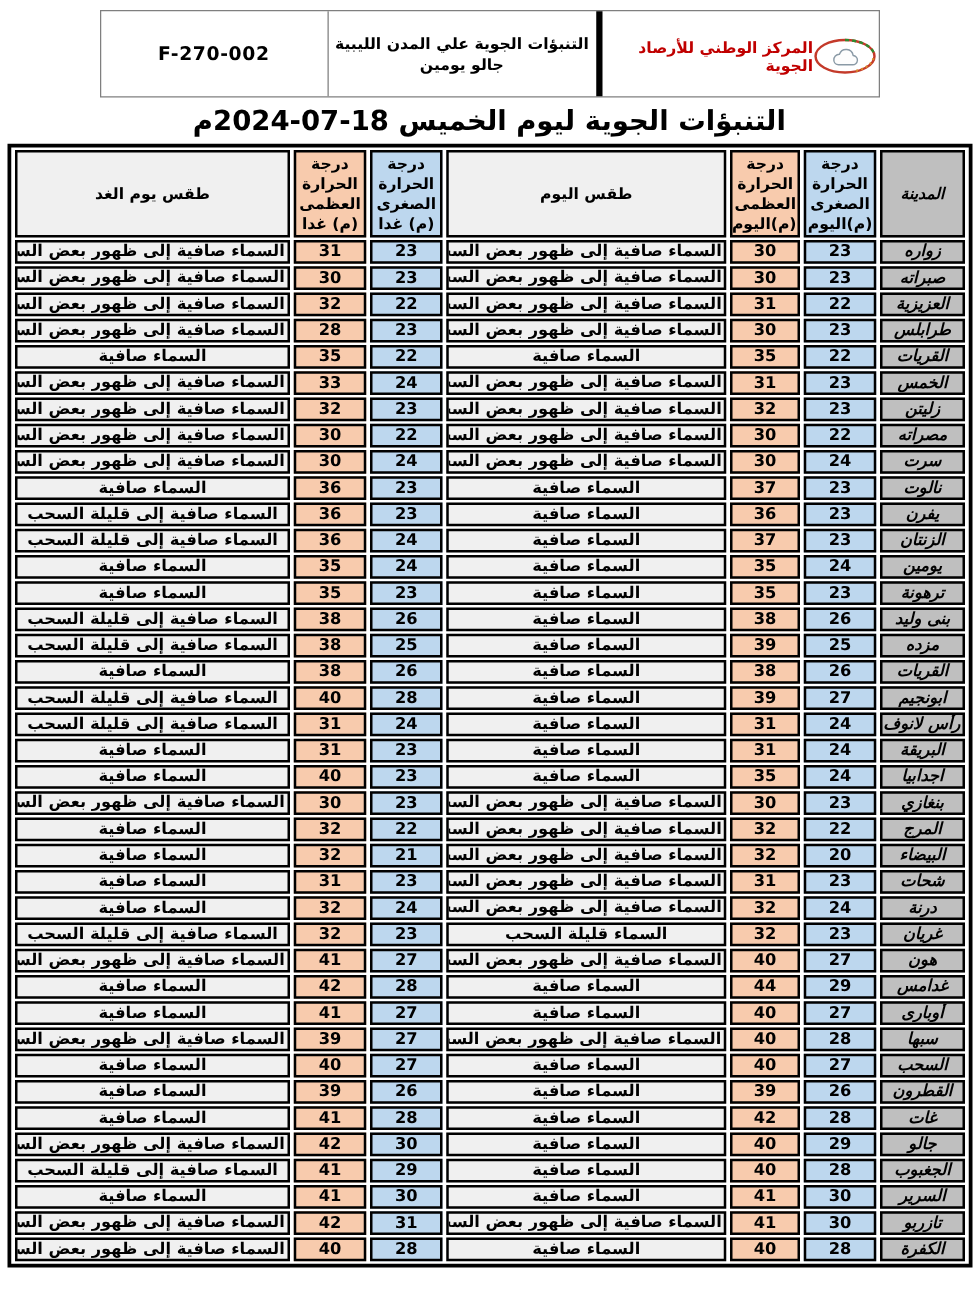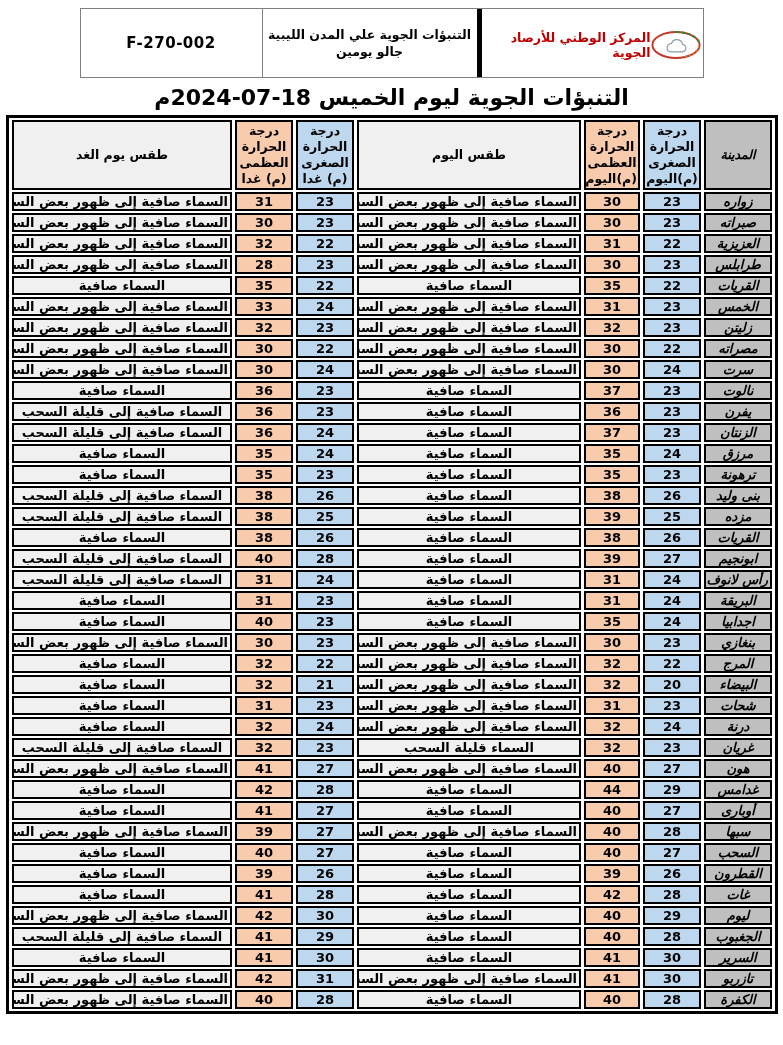--- a/index.html
+++ b/index.html
@@ -200,21 +200,21 @@
       <tr>
         <td class="c-city">الزنتان</td>
         <td class="c-min">23</td>
         <td class="c-max">37</td>
         <td class="c-wx">السماء صافية</td>
         <td class="c-min">24</td>
         <td class="c-max">36</td>
         <td class="c-wx">السماء صافية إلى قليلة السحب</td>
       </tr>
       <tr>
-        <td class="c-city">مرزق</td>
+        <td class="c-city">يومين</td>
         <td class="c-min">24</td>
         <td class="c-max">35</td>
         <td class="c-wx">السماء صافية</td>
         <td class="c-min">24</td>
         <td class="c-max">35</td>
         <td class="c-wx">السماء صافية</td>
       </tr>
       <tr>
         <td class="c-city">ترهونة</td>
         <td class="c-min">23</td>
@@ -398,21 +398,21 @@
       <tr>
         <td class="c-city">غات</td>
         <td class="c-min">28</td>
         <td class="c-max">42</td>
         <td class="c-wx">السماء صافية</td>
         <td class="c-min">28</td>
         <td class="c-max">41</td>
         <td class="c-wx">السماء صافية</td>
       </tr>
       <tr>
-        <td class="c-city">ليوم</td>
+        <td class="c-city">جالو</td>
         <td class="c-min">29</td>
         <td class="c-max">40</td>
         <td class="c-wx">السماء صافية</td>
         <td class="c-min">30</td>
         <td class="c-max">42</td>
         <td class="c-wx">السماء صافية إلى ظهور بعض السحب</td>
       </tr>
       <tr>
         <td class="c-city">الجغبوب</td>
         <td class="c-min">28</td>

